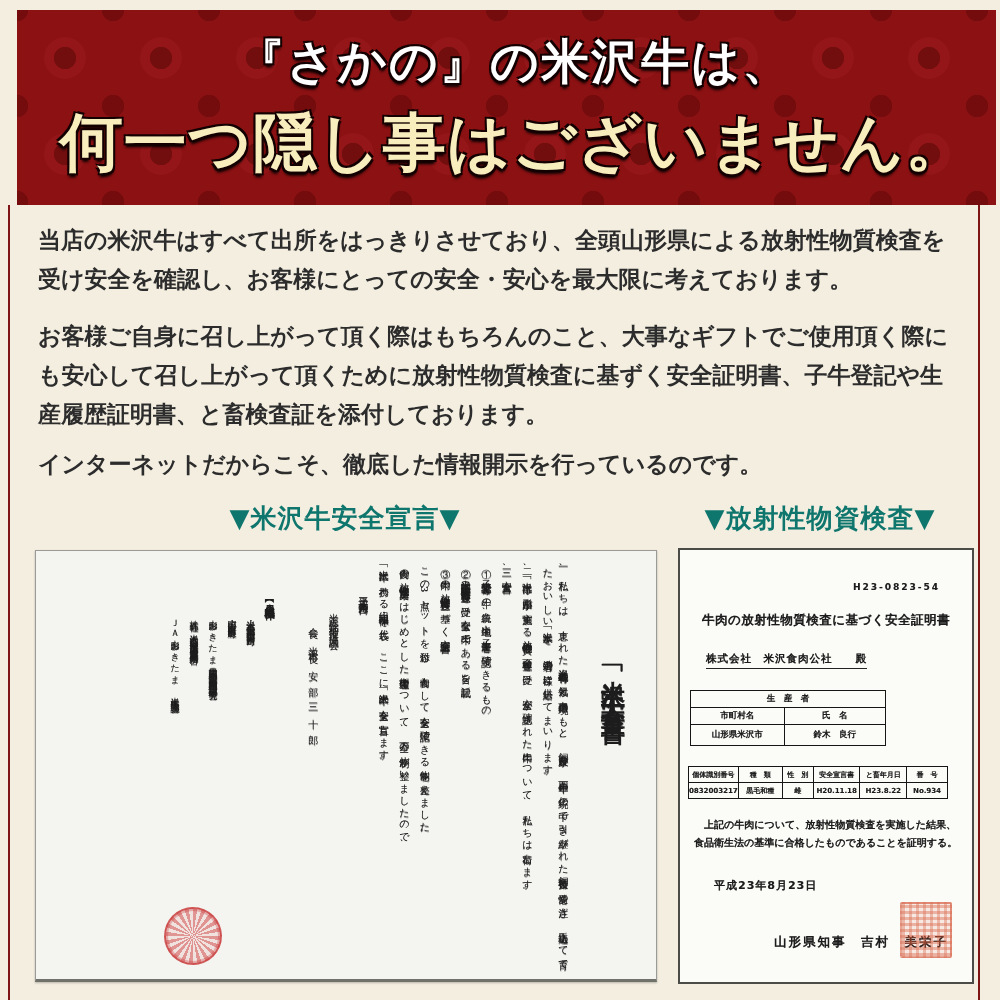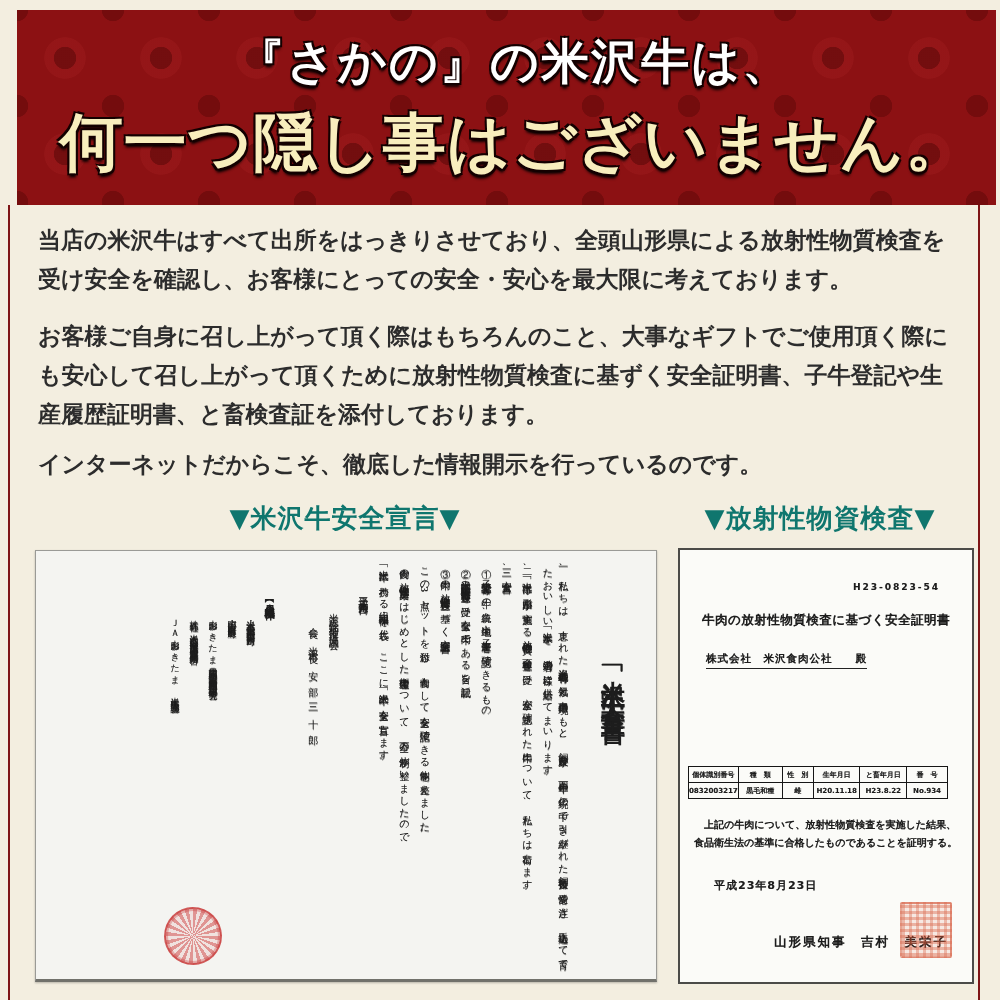--- a/index.html
+++ b/index.html
@@ -125,28 +125,43 @@
         <p class="vmem">ＪＡ山形おきたま　米沢牛販売協議会</p>
       </div>
       <div class="seal-round"></div>
     </div>
 
     <div class="doc-right">
       <p class="cert-ref">H23-0823-54</p>
       <p class="cert-title">牛肉の放射性物質検査に基づく安全証明書</p>
       <p class="cert-addr">株式会社　米沢食肉公社　　殿</p>
 
+      <table class="t-producer">
+        <tbody>
+            <tr>
+              <td colspan="2">生　産　者</td>
+            </tr>
+        <tr>
+          <td style="width:48%">市町村名</td>
+          <td>氏　名</td>
+        </tr>
+        <tr class="val">
+          <td class="val">山形県米沢市</td>
+          <td class="val">鈴木　良行</td>
+        </tr>
+      </tbody>
+        </table>
 
       <table class="t-animal">
         <tbody>
             <tr>
           <th style="width:19%">個体識別番号</th>
           <th style="width:17%">種　類</th>
           <th style="width:12%">性　別</th>
-          <th style="width:18%">生年月日</th>
+          <th style="width:18%">安全宣言書</th>
           <th style="width:18%">と畜年月日</th>
           <th>番　号</th>
         </tr>
         <tr>
           <td>0832003217</td>
           <td>黒毛和種</td>
           <td>雌</td>
           <td>H20.11.18</td>
           <td>H23.8.22</td>
           <td>No.934</td>

